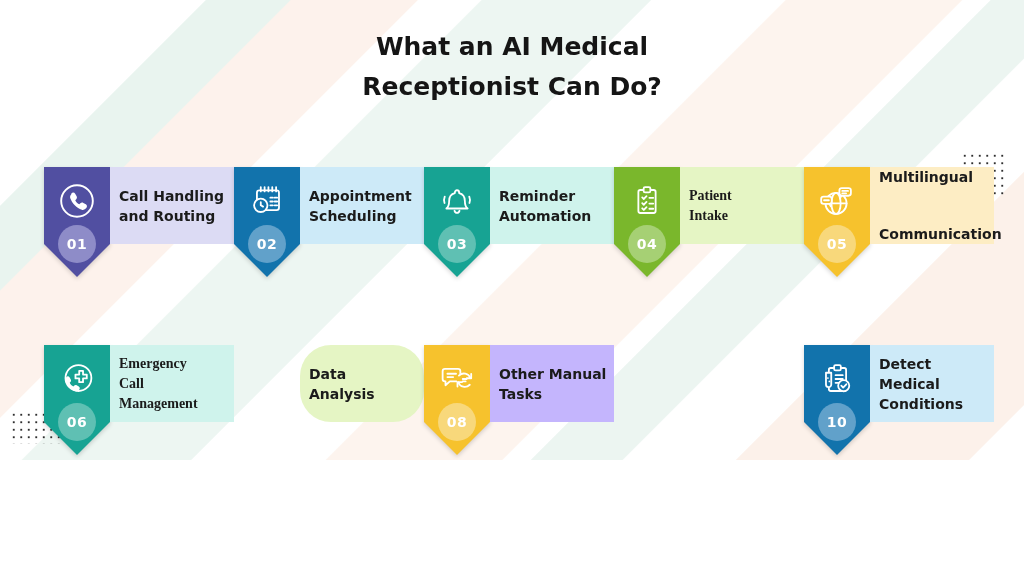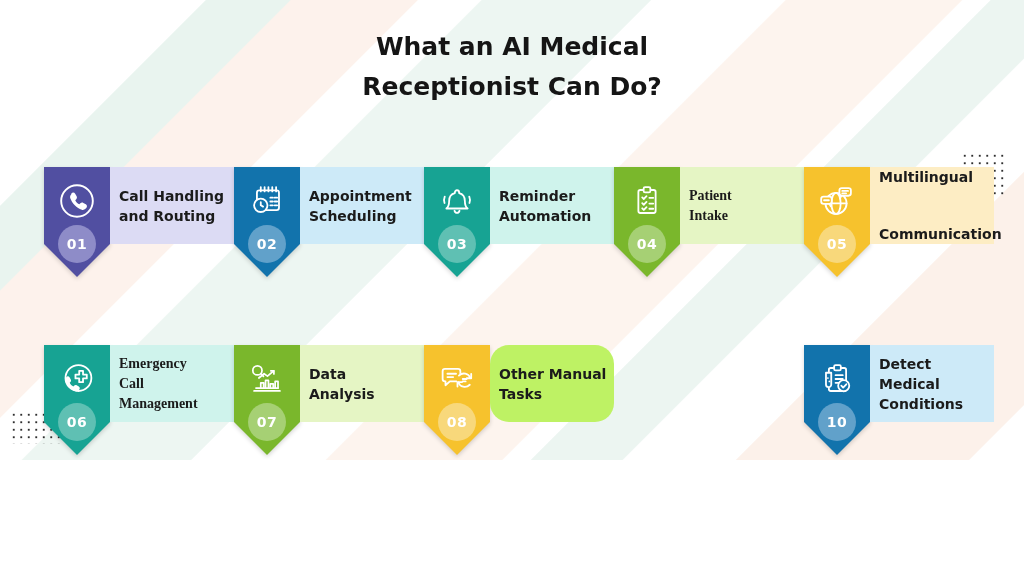--- a/index.html
+++ b/index.html
@@ -196,38 +196,21 @@
             </span>
           </div>
         </div>
         <div class="label-box" style="background: rgb(207, 243, 236); font-family: Liberation Serif, serif;">
           <span class="label-line">Emergency</span>
           <span class="label-line">Call</span>
           <span class="label-line">Management</span>
         </div>
       </div>
       <div class="card" style="left: 234px; top: 345px;">
-        <div class="banner-wrap">
-          <div class="banner" style="background: rgb(122, 183, 44); color: rgb(122, 183, 44);">
-            <span class="icon">
-              <svg viewBox="0 0 48 48" fill="none" stroke="#fff" stroke-width="1.8" stroke-linecap="round" stroke-linejoin="round">
-                <path d="M12.5 33.5h23M10.5 36.5h27"></path>
-                <path d="M17.5 33.5v-5.5h3v5.5M22.5 33.5v-8h3v8M27.5 33.5v-4.5h3v4.5M32.5 33.5v-7h3v7"></path>
-                <path d="M15.5 23l5.5-4.5 3.5 2.5 6.5-5.5"></path>
-                <path d="M28 15.5h3.2v3.2"></path>
-                <circle cx="14" cy="15" r="4.8"></circle>
-                <path d="M17.5 18.5l2.8 2.8"></path>
-              </svg>
-            </span>
-            <span class="badge" style="background: rgb(166, 208, 116);">
-              <span>07</span>
-            </span>
-          </div>
-        </div>
-        <div class="label-box" style="background: rgb(229, 245, 196);">
+        <div class="label-box" style="background: rgb(229, 245, 196); border-radius: 31px;">
           <span class="label-line">Data</span>
           <span class="label-line">Analysis</span>
         </div>
       </div>
       <div class="card" style="left: 424px; top: 345px;">
         <div class="banner-wrap">
           <div class="banner" style="background: rgb(246, 194, 45); color: rgb(246, 194, 45);">
             <span class="icon">
               <svg viewBox="0 0 48 48" fill="none" stroke="#fff" stroke-width="1.9" stroke-linecap="round" stroke-linejoin="round">
                 <path d="M11.5 13.5H25a2.5 2.5 0 0 1 2.5 2.5v8A2.5 2.5 0 0 1 25 26.5h-8.5l-4.5 4v-4h-.5A2.5 2.5 0 0 1 9 24v-8a2.5 2.5 0 0 1 2.5-2.5z" fill="currentColor"></path>
@@ -238,21 +221,21 @@
                 <path d="M37.3 30a7.2 7.2 0 0 1-12-2.6"></path>
                 <path d="M24.5 31.9v-4.6h4.6"></path>
                 <path d="M30 24h4M30 26.5h3"></path>
               </svg>
             </span>
             <span class="badge" style="background: rgb(248, 216, 123);">
               <span>08</span>
             </span>
           </div>
         </div>
-        <div class="label-box" style="background: #bef264; border-radius: 19px;">
+        <div class="label-box" style="background: #c4b5fd;">
           <span class="label-line">Other Manual</span>
           <span class="label-line">Tasks</span>
         </div>
       </div>
       <div class="card" style="left: 804px; top: 345px;">
         <div class="banner-wrap">
           <div class="banner" style="background: rgb(18, 115, 172); color: rgb(18, 115, 172);">
             <span class="icon">
               <svg viewBox="0 0 48 48" fill="none" stroke="#fff" stroke-width="1.9" stroke-linecap="round" stroke-linejoin="round">
                 <rect x="15.5" y="12.5" width="18" height="24" rx="2"></rect>

